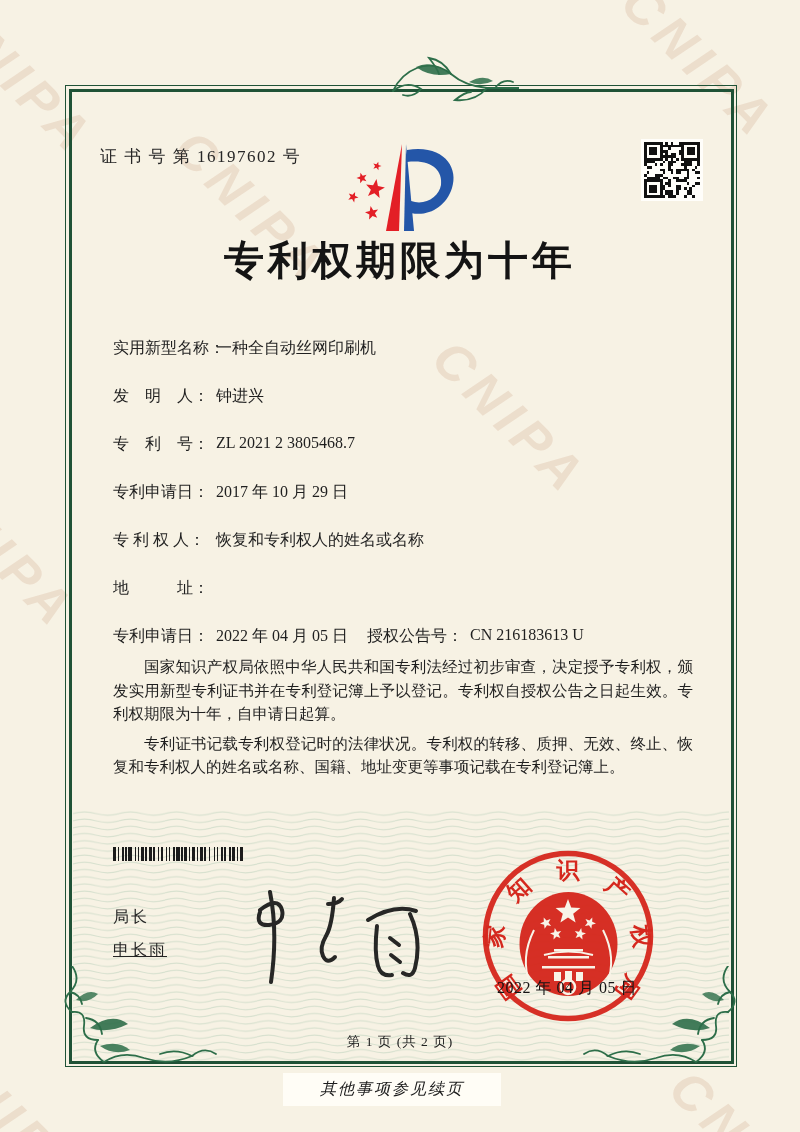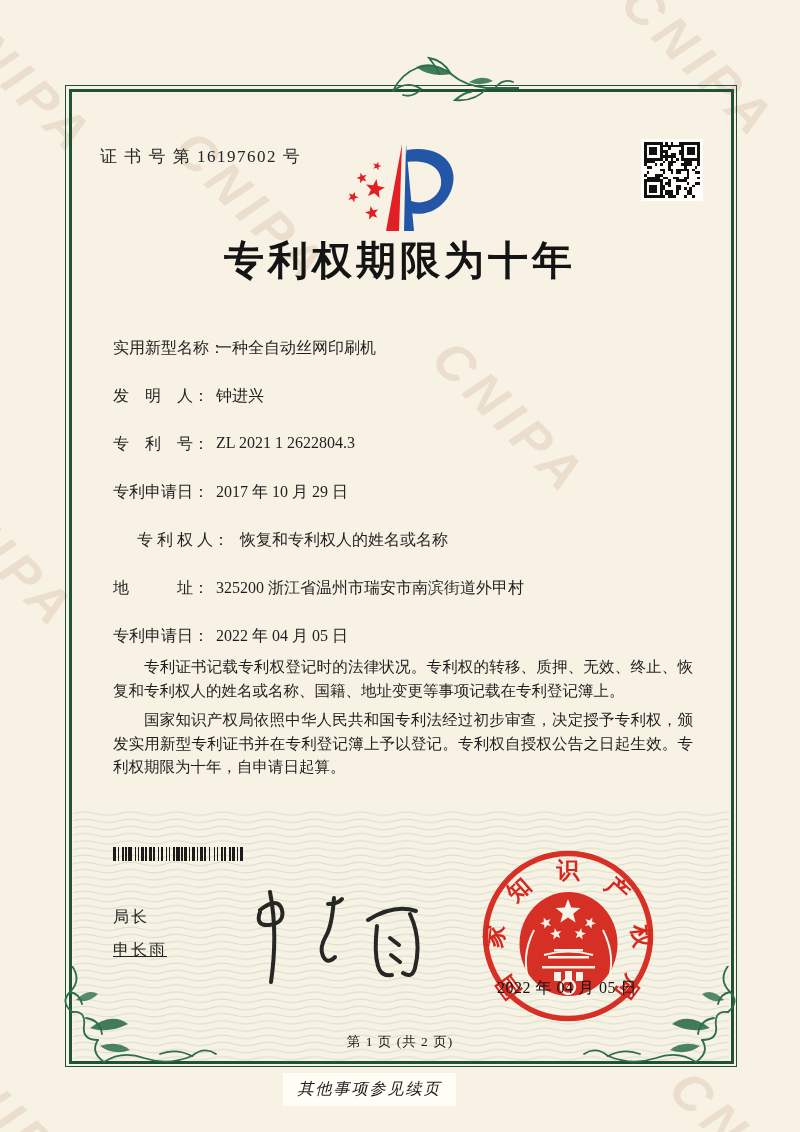--- a/index.html
+++ b/index.html
@@ -52,21 +52,21 @@
     display:flex;align-items:stretch;overflow:hidden;}
   .barcode span{display:block;height:100%;}
   .sig-label{position:absolute;z-index:5;font-family:"Liberation Sans","DejaVu Sans",sans-serif;
     font-size:16px;color:#232323;letter-spacing:2px;}
   .signature{position:absolute;left:230px;top:880px;z-index:6;}
   .seal{position:absolute;left:478px;top:846px;z-index:6;}
   .seal-date{position:absolute;left:497px;top:978px;width:150px;z-index:7;
     font-size:16px;color:#141414;letter-spacing:0.5px;white-space:pre;}
   .page-info{position:absolute;left:0;right:0;top:1033px;z-index:5;text-align:center;
     font-size:13.5px;color:#222;letter-spacing:1px;}
-  .note-box{position:absolute;left:283px;top:1073px;width:173px;height:33px;z-index:5;
+  .note-box{position:absolute;left:283px;top:1073px;width:218px;height:33px;z-index:5;
     background:#fffdf6;display:flex;align-items:center;justify-content:center;}
   .note-box .txt{font-style:italic;font-size:16px;letter-spacing:2px;color:#1c1c1c;}
 </style>
 </head>
 <body>
 
 <div class="wm" style="left:-30px;top:-12px;">CNIPA</div>
 <div class="wm" style="left:205px;top:118px;">CNIPA</div>
 <div class="wm" style="left:463px;top:328px;">CNIPA</div>
 <div class="wm" style="left:-48px;top:462px;">CNIPA</div>
@@ -384,46 +384,49 @@
   <div class="field-row" style="top:338px;">
     <span class="field-label">实用新型名称：</span>
     <span class="field-value">一种全自动丝网印刷机</span>
   </div>
   <div class="field-row" style="top:386px;">
     <span class="field-label">发　明　人：</span>
     <span class="field-value">钟进兴</span>
   </div>
   <div class="field-row" style="top:434px;">
     <span class="field-label">专　利　号：</span>
-    <span class="field-value">ZL 2021 1 2622804.3</span>
+    <span class="field-value">ZL 2021 2 3805468.7</span>
   </div>
   <div class="field-row" style="top:482px;">
     <span class="field-label">专利申请日：</span>
     <span class="field-value">2017 年 10 月 29 日</span>
   </div>
-  <div class="field-row" style="top:530px;margin-left:24px;">
+  <div class="field-row" style="top:530px;">
     <span class="field-label">专 利 权 人：</span>
     <span class="field-value">恢复和专利权人的姓名或名称</span>
   </div>
   <div class="field-row" style="top:578px;">
     <span class="field-label">地　　　址：</span>
-    <span class="field-value">325200 浙江省温州市瑞安市南滨街道外甲村</span>
   </div>
 </div>
 
 <div class="grant-row">
   <div class="grant-a">
     <span class="field-label">专利申请日：</span>
     <span>2022 年 04 月 05 日</span>
   </div>
+  <div class="grant-b">
+    <span class="field-label">授权公告号：</span>
+    <span>CN 216183613 U</span>
+  </div>
 </div>
 
 <div class="paras">
+  <p>国家知识产权局依照中华人民共和国专利法经过初步审查，决定授予专利权，颁发实用新型专利证书并在专利登记簿上予以登记。专利权自授权公告之日起生效。专利权期限为十年，自申请日起算。</p>
   <p>专利证书记载专利权登记时的法律状况。专利权的转移、质押、无效、终止、恢复和专利权人的姓名或名称、国籍、地址变更等事项记载在专利登记簿上。</p>
-  <p>国家知识产权局依照中华人民共和国专利法经过初步审查，决定授予专利权，颁发实用新型专利证书并在专利登记簿上予以登记。专利权自授权公告之日起生效。专利权期限为十年，自申请日起算。</p>
 </div>
 
 <div class="barcode" id="barcode">
     <span style="width: 3.1px; background: rgb(27, 27, 27);"></span>
     <span style="width: 1.55px; background: transparent;"></span>
     <span style="width: 1.55px; background: rgb(27, 27, 27);"></span>
     <span style="width: 3.1px; background: transparent;"></span>
     <span style="width: 1.55px; background: rgb(27, 27, 27);"></span>
     <span style="width: 1.55px; background: transparent;"></span>
     <span style="width: 1.55px; background: rgb(27, 27, 27);"></span>

